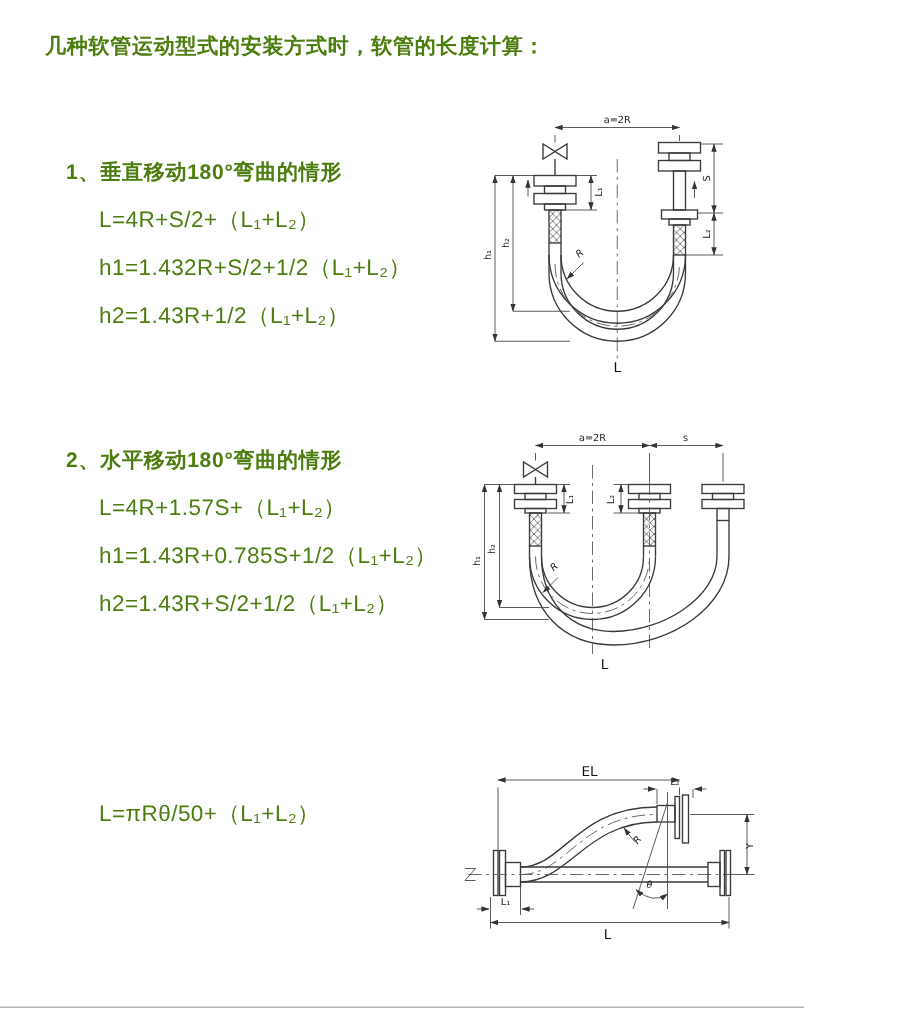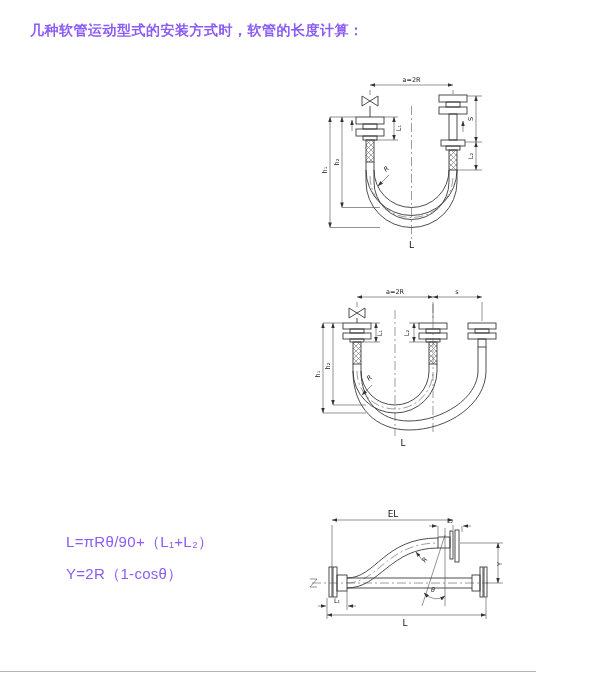--- a/index.html
+++ b/index.html
@@ -1,17 +1,17 @@
 <!DOCTYPE html>
 <html><head>
 <meta charset="utf-8">
 <style>
   html,body{margin:0;padding:0;background:#ffffff;}
   #page{position:relative;width:536px;height:675px;background:#ffffff;overflow:hidden;
-        font-family:"Liberation Sans",sans-serif;color:#8b5cf6;}
+        font-family:"Liberation Sans",sans-serif;color:#4d7c0f;}
   #page::after{content:"";position:absolute;left:0;right:0;bottom:3px;height:1px;background:#b5b5b5;}
   .title{position:absolute;left:30px;top:22px;font-size:14px;font-weight:bold;letter-spacing:0.5px;}
   .section{position:absolute;left:44px;}
   .sec1{top:106px;} .sec2{top:298px;} .sec3{top:520px;}
   .heading{font-size:14px;font-weight:bold;letter-spacing:0.5px;}
   .formula{font-size:15px;font-weight:normal;margin-top:13px;margin-left:22px;letter-spacing:0.3px;}
   svg{position:absolute;}
   #d1{left:306px;top:70px;} #d2{left:306px;top:286px;} #d3{left:298px;top:503px;}
   .geo{stroke:#3a3a3a;stroke-width:0.9;fill:none;}
   .thin{stroke:#4a4a4a;stroke-width:0.6;fill:none;}
@@ -19,25 +19,36 @@
   .lbl{fill:#222;font-family:"DejaVu Sans",sans-serif;font-size:6.5px;}
   .lbl-b{fill:#111;font-family:"DejaVu Sans",sans-serif;font-size:9px;}
 </style>
 </head>
 <body>
 
 <div id="page">
 
   <div class="title">几种软管运动型式的安装方式时，软管的长度计算：</div>
 
-
+  <div class="section sec1">
+    <div class="heading">1、垂直移动180°弯曲的情形</div>
+    <div class="formula">L=4R+S/2+（L₁+L₂）</div>
+    <div class="formula">h1=1.432R+S/2+1/2（L₁+L₂）</div>
+    <div class="formula">h2=1.43R+1/2（L₁+L₂）</div>
+  </div>
+
+  <div class="section sec2">
+    <div class="heading">2、水平移动180°弯曲的情形</div>
+    <div class="formula">L=4R+1.57S+（L₁+L₂）</div>
+    <div class="formula">h1=1.43R+0.785S+1/2（L₁+L₂）</div>
+    <div class="formula">h2=1.43R+S/2+1/2（L₁+L₂）</div>
+  </div>
 
   <div class="section sec3">
-    <div class="formula">L=πRθ/90+（L₁+L₂）</div>
-    <div class="formula">Y=2R（1-cosθ）</div>
+    <div class="formula">L=πRθ/50+（L₁+L₂）</div>
   </div>
 
   <svg id="d1" width="272" height="190" viewBox="0 0 272 190">
     <defs>
       <pattern id="braid1" width="5" height="5" patternUnits="userSpaceOnUse">
         <path d="M0,5 L5,0 M0,0 L5,5" stroke="#707070" stroke-width="0.6"></path>
       </pattern>
       <marker id="ae1" markerWidth="9" markerHeight="6" refX="8.5" refY="3" orient="auto">
           <path d="M0,0 L9,3 L0,6 z" fill="#333"></path>
         </marker>

